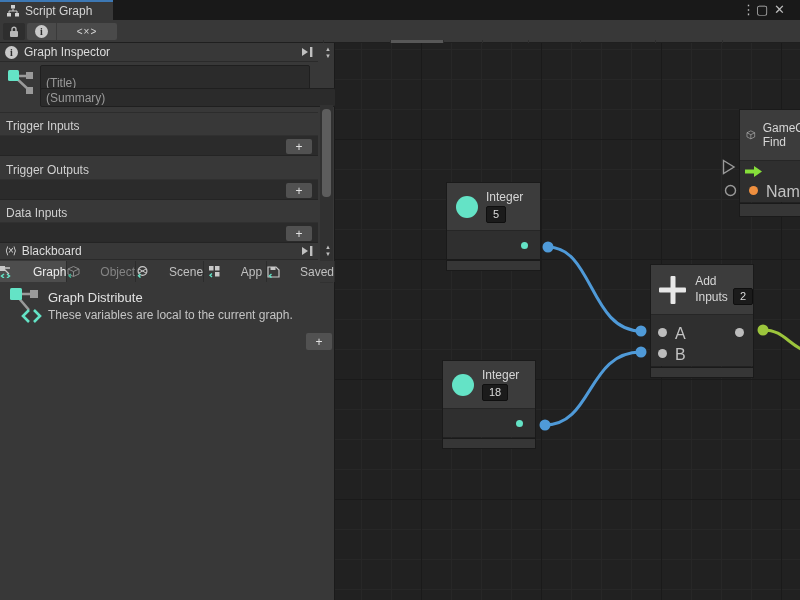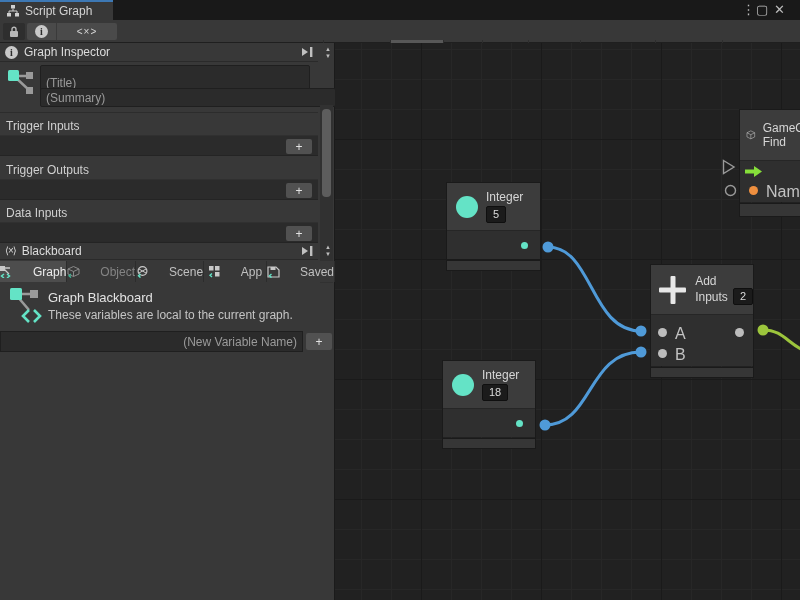--- a/index.html
+++ b/index.html
@@ -277,26 +277,23 @@
         <span>Saved</span>
       </div>
     </div>
 
     <svg class="abs" style="left:10px; top:245px;" width="32" height="36" viewBox="0 0 32 36">
       <path d="M7 6 H22 M7 8 L19 22" stroke="#9a9a9a" stroke-width="2.6" fill="none"></path>
       <rect x="0" y="0" width="12" height="12" rx="1.5" fill="#64e3c6"></rect>
       <rect x="20" y="2" width="8" height="8" fill="#9a9a9a"></rect>
       <path d="M19 22 L13 28 L19 34 M24 22 L30 28 L24 34" stroke="#64e3c6" stroke-width="2.6" fill="none"></path>
     </svg>
-    <span id="gv-title" class="abs" style="left:48px; top:247px;">Graph Blackboard</span>
+    <span id="gv-title" class="abs" style="left:48px; top:247px;">Graph Distribute</span>
     <span id="gv-desc" class="abs" style="left:48px; top:265px;">These variables are local to the current graph.</span>
 
-    <div class="field abs" id="newvar-field" style="left:0; top:288px; width:303px; height:21px; border-radius:0;">
-      <span>(New Variable Name)</span>
-    </div>
     <div class="plus-btn abs" style="left:306px; top:290px; height:17px;">
         <span>+</span>
       </div>
   </div>
 
   <div id="canvas" class="abs">
 
     <div class="node" style="left:112px; top:140px; width:93px;">
       <div class="node-header" style="height:47px; padding-left:9px; gap:8px;">
         <div class="teal-circle" style="width:22px; height:22px;"></div>

